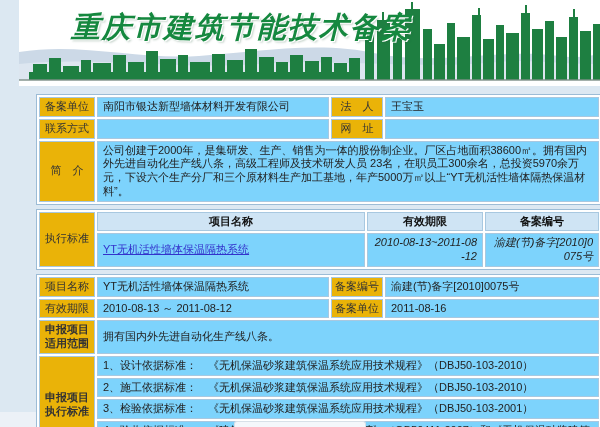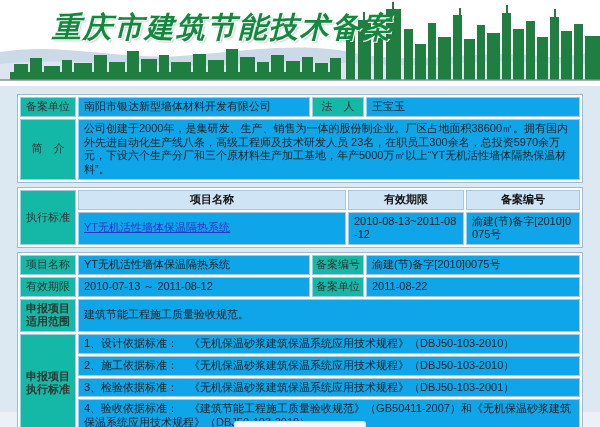--- a/index.html
+++ b/index.html
@@ -1,17 +1,17 @@
 <!DOCTYPE html>
 <html><head>
 <meta charset="utf-8">
 <style>
   * { box-sizing: border-box; }
   body { margin:0; font-family:"Liberation Sans", sans-serif; background:#ffffff; }
-  .screen { width:600px; height:427px; position:relative; background:#dce8f2; overflow:hidden; }
+  .screen { width:600px; height:427px; position:relative; background:#dce8f2; overflow:hidden;padding-left:19px; }
 
   
   .banner { position:relative; height:86px; background:#ffffff; border-bottom:1px solid #c2cedb; }
   .banner svg { position:absolute; left:0; top:0; }
   .banner-title {
     position:absolute; left:52px; top:8px; z-index:2;
     font-size:29px; font-weight:bold; font-style:italic;
     color:#15883f; letter-spacing:2px;
     text-shadow:1px 1px 0 #ffffff, 2px 2px 2px rgba(40,90,60,.25);
     white-space:nowrap;
@@ -22,23 +22,23 @@
   .partial-btn { position:absolute; bottom:0; left:50%; transform:translateX(-50%); z-index:3;
     width:132px; height:6px; background:#f4f7fb; border:1px solid #d8e0e8; border-bottom:none;
     border-radius:3px 3px 0 0; }
 
   
   .content { position:relative; z-index:1; padding:8px 17px 0 17px; }
   table.tbl { width:566px; table-layout:fixed; border-collapse:separate; border-spacing:2px;
     background:#ffffff; border:1px solid #9cbcd6; margin:0 0 4px 0; }
   .tbl td { border:1px solid #a8c8e0; font-size:11px; line-height:1.25; color:#222;
     padding:2px 5px; height:18px; vertical-align:middle; word-break:break-all; }
-  td.lbl { background:#14b8a6; text-align:center; color:#333; padding:2px 2px; }
-  td.val { background:#0ea5e9; text-align:left; }
-  td.ctr { text-align:left; }
+  td.lbl { background:#eab308; text-align:center; color:#333; padding:2px 2px; }
+  td.val { background:#7dd3fc; text-align:left; }
+  td.ctr { text-align:right;font-style:italic; }
   td.hdr { background:#cfe4f4; font-weight:bold; text-align:center; color:#111; height:15px; }
   .multiline { white-space:pre-line;font-weight:bold; }
   .h-intro { height:38px;margin-top:19px; }
   .h-scope { height:24px; }
   .h-std   { height:12px; }
   a.link { color:#3333cc; text-decoration:underline; cursor:pointer; }
 </style>
 </head>
 <body>
 
@@ -117,20 +117,26 @@
           <col>
         </colgroup>
       <tbody>
           <tr>
         <td class="lbl">备案单位</td>
         <td class="val">南阳市银达新型墙体材料开发有限公司</td>
         <td class="lbl">法　人</td>
         <td class="val">王宝玉</td>
       </tr>
       <tr>
+        <td class="lbl">联系方式</td>
+        <td class="val"></td>
+        <td class="lbl">网　址</td>
+        <td class="val"></td>
+      </tr>
+      <tr>
         <td class="lbl">简　介</td>
         <td class="val h-intro" colspan="3">公司创建于2000年，是集研发、生产、销售为一体的股份制企业。厂区占地面积38600㎡。拥有国内外先进自动化生产线八条，高级工程师及技术研发人员 23名，在职员工300余名，总投资5970余万元，下设六个生产分厂和三个原材料生产加工基地，年产5000万㎡以上“YT无机活性墙体隔热保温材料”。</td>
       </tr>
     </tbody>
       </table>
 
     <table class="tbl">
       <colgroup>
           <col style="width:56px">
           <col style="width:268px">
@@ -163,28 +169,28 @@
         </colgroup>
       <tbody>
           <tr>
         <td class="lbl">项目名称</td>
         <td class="val">YT无机活性墙体保温隔热系统</td>
         <td class="lbl">备案编号</td>
         <td class="val">渝建(节)备字[2010]0075号</td>
       </tr>
       <tr>
         <td class="lbl">有效期限</td>
-        <td class="val">2010-07-13 ～ 2011-08-12</td>
+        <td class="val">2010-08-13 ～ 2011-08-12</td>
         <td class="lbl">备案单位</td>
-        <td class="val">2011-08-22</td>
+        <td class="val">2011-08-16</td>
       </tr>
       <tr>
         <td class="lbl multiline h-scope">申报项目
 适用范围</td>
-        <td class="val" colspan="3">建筑节能工程施工质量验收规范。</td>
+        <td class="val" colspan="3">拥有国内外先进自动化生产线八条。</td>
       </tr>
       <tr>
         <td class="lbl multiline" rowspan="4">申报项目
 执行标准</td>
         <td class="val h-std" colspan="3">1、设计依据标准：　《无机保温砂浆建筑保温系统应用技术规程》（DBJ50-103-2010）</td>
       </tr>
       <tr>
         <td class="val h-std" colspan="3">2、施工依据标准：　《无机保温砂浆建筑保温系统应用技术规程》（DBJ50-103-2010）</td>
       </tr>
       <tr>

